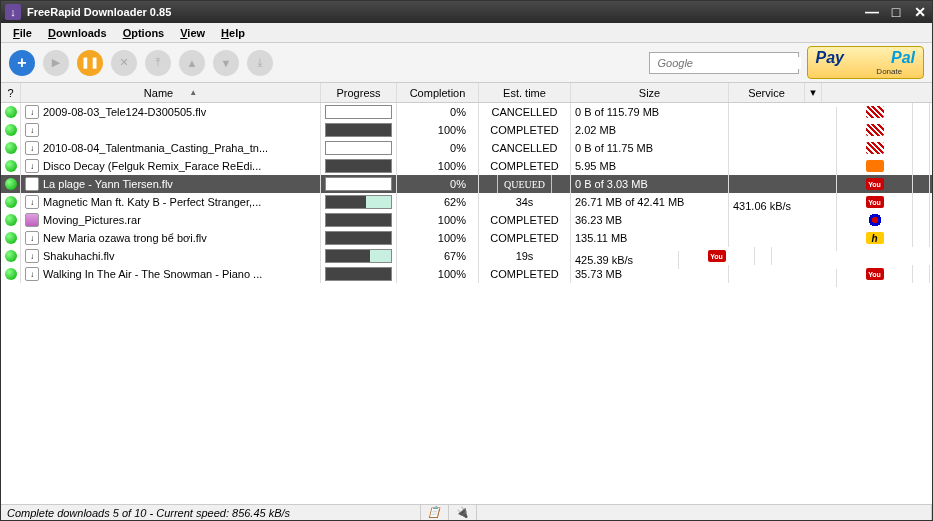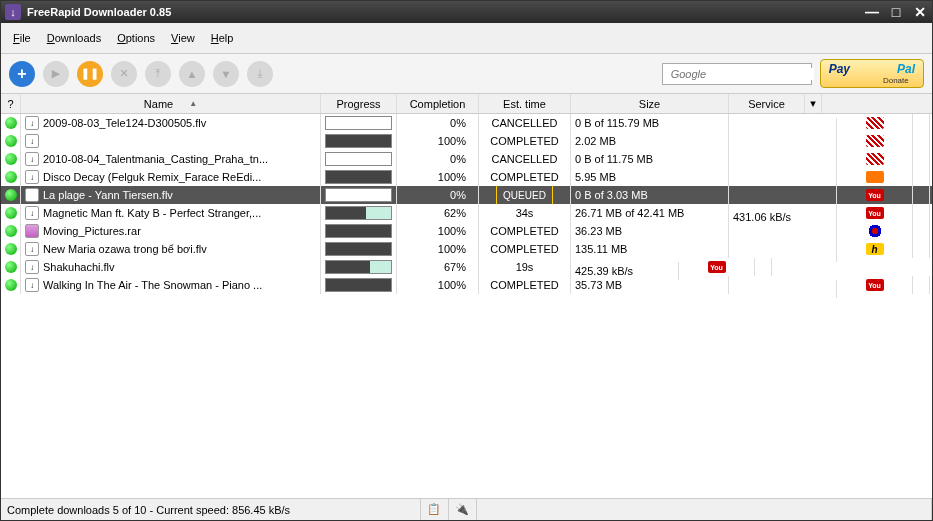--- a/index.html
+++ b/index.html
@@ -2,34 +2,34 @@
 <html><head>
 <meta charset="utf-8">
 <style>
 * { margin: 0; padding: 0; box-sizing: border-box; font-family: Tahoma, Arial, sans-serif; font-size: 11px; }
 body { background: #fff; width: 933px; height: 521px; overflow: hidden; display: flex; flex-direction: column; border: 1px solid #333; }
 .titlebar { background: linear-gradient(#4a4a4a, #2a2a2a); color: #fff; height: 22px; display: flex; align-items: center; padding: 0 4px; }
 .titlebar-icon { width: 16px; height: 16px; background: #6a4a9a; border-radius: 2px; margin-right: 6px; display: flex; align-items: center; justify-content: center; color: #fff; font-weight: bold; }
 .titlebar-title { flex: 1; font-weight: bold; }
 .titlebar-btns { display: flex; gap: 8px; }
 .titlebar-btn { width: 16px; height: 16px; display: flex; align-items: center; justify-content: center; cursor: pointer; font-weight: bold; font-size: 14px; }
-.menubar { background: #f0f0f0; height: 31px; display: flex; align-items: center; padding: 0 4px; border-bottom: 1px solid #ccc; }
+.menubar { background: #f0f0f0; height: 20px; display: flex; align-items: center; padding: 0 4px; border-bottom: 1px solid #ccc; font-weight: bold; }
 .menu-item { padding: 2px 8px; cursor: pointer; }
 .menu-item .ul { text-decoration: underline; }
 .toolbar { background: #f4f4f4; height: 40px; display: flex; align-items: center; padding: 0 8px; border-bottom: 1px solid #ccc; }
 .tool-btn { width: 26px; height: 26px; border-radius: 50%; margin-right: 8px; display: flex; align-items: center; justify-content: center; cursor: pointer; }
 .tool-btn.add { background: #2a7ad6; color: #fff; font-size: 16px; font-weight: bold; }
 .tool-btn.pause { background: #f5a623; color: #fff; }
 .tool-btn.disabled { background: #d8d8d8; color: #aaa; cursor: default; }
 .tool-spacer { flex: 1; }
 .search-box { border: 1px solid #aaa; background: #fff; height: 22px; width: 150px; display: flex; align-items: center; padding: 0 4px; margin-right: 8px; }
 .search-icon { width: 14px; height: 14px; margin-right: 4px; }
 .search-input { border: none; outline: none; flex: 1; color: #888; font-style: italic; }
 .paypal-btn { border: 1px solid #c0a000; background: linear-gradient(#fff0b0, #ffd060); border-radius: 4px; padding: 2px 8px; text-align: center; cursor: pointer; }
-.paypal-btn .pp { font-weight: bold; font-style: italic; color: #003087; font-size: 12px; }
+.paypal-btn .pp { font-weight: bold; font-style: italic; color: #003087; font-size: 16px; }
 .paypal-btn .pp2 { color: #009cde; margin-left: 47px; }
 .paypal-btn .don { font-size: 8px; color: #333; margin-left: 48px; }
 .header-row { background: #f0f0f0; border-bottom: 1px solid #ccc; height: 20px; display: flex; align-items: center; }
 .col { border-right: 1px solid #ddd; padding: 0 4px; height: 100%; display: flex; align-items: center; overflow: hidden; white-space: nowrap; }
 .col-q { width: 20px; justify-content: center; }
 .col-name { width: 300px; justify-content: center; position: relative; gap: 12px; }
 .col-progress { width: 76px; justify-content: center; }
 .col-completion { width: 82px; justify-content: center; }
 .col-esttime { width: 92px; justify-content: center; }
 .col-size { width: 158px; justify-content: center; }
@@ -47,28 +47,28 @@
 .row .col-speed { justify-content: flex-start; margin-top: 8px; }
 .row .col-q { padding: 0; }
 .status-dot { width: 12px; height: 12px; border-radius: 50%; background: radial-gradient(circle at 4px 4px, #8f8, #0a0); }
 .file-icon { width: 14px; height: 14px; border: 1px solid #999; background: #fff; border-radius: 2px; display: flex; align-items: center; justify-content: center; font-size: 8px; }
 .file-icon.rar { background: linear-gradient(#e0a0e0, #c060c0); }
 .progress-bar { width: 68px; height: 14px; border: 1px solid #888; background: #fff; position: relative; }
 .progress-fill { height: 100%; background: #444; }
 .progress-fill.pink { background: #f4c8c8; }
 .progress-fill.cream { background: #fce8b8; }
 .progress-fill.part { background: linear-gradient(90deg, #444 70%, #c8f0e0 70%); }
-.queued-badge { border: 1px solid #fc0; padding: 8px 6px; font-size: 10px; }
+.queued-badge { border: 1px solid #fc0; padding: 8px 6px; font-size: 10px; font-family: Liberation Serif, serif; }
 .svc-icon { width: 18px; height: 12px; border-radius: 2px; }
 .svc-stripes { background: repeating-linear-gradient(45deg, #c00, #c00 2px, #fff 2px, #fff 4px); }
 .svc-sc { background: #f70; }
 .svc-yt { background: #c00; color: #fff; font-size: 7px; display: flex; align-items: center; justify-content: center; font-weight: bold; }
 .svc-swirl { background: radial-gradient(circle, #c00 30%, #00c 30%, #00c 60%, #fff 60%); }
 .svc-h { background: #fc0; color: #000; font-size: 10px; display: flex; align-items: center; justify-content: center; font-weight: bold; font-style: italic; }
-.statusbar { background: #f0f0f0; border-top: 1px solid #ccc; height: 22px; display: flex; align-items: center; }
+.statusbar { background: #f0f0f0; border-top: 1px solid #ccc; height: 16px; display: flex; align-items: center; font-style: italic; }
 .status-seg { border-right: 1px solid #ccc; padding: 0 6px; height: 100%; display: flex; align-items: center; }
 .status-main { width: 420px; }
 .status-iconseg { width: 28px; justify-content: center; }
 </style>
 </head>
 <body>
 
 <div class="titlebar">
   <div class="titlebar-icon">↓</div>
   <div class="titlebar-title">FreeRapid Downloader 0.85</div>

